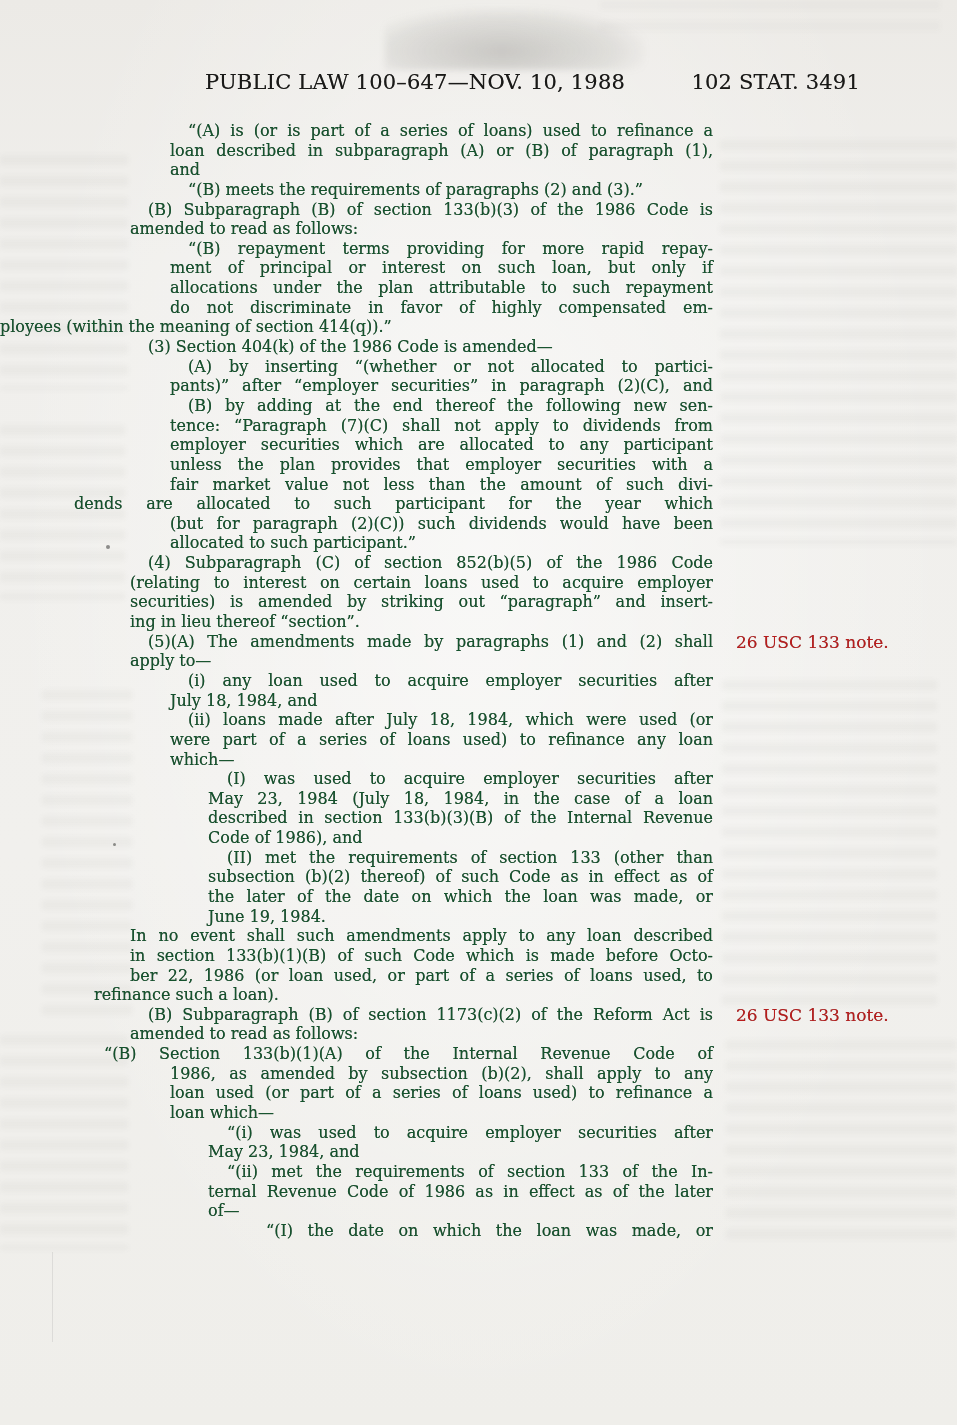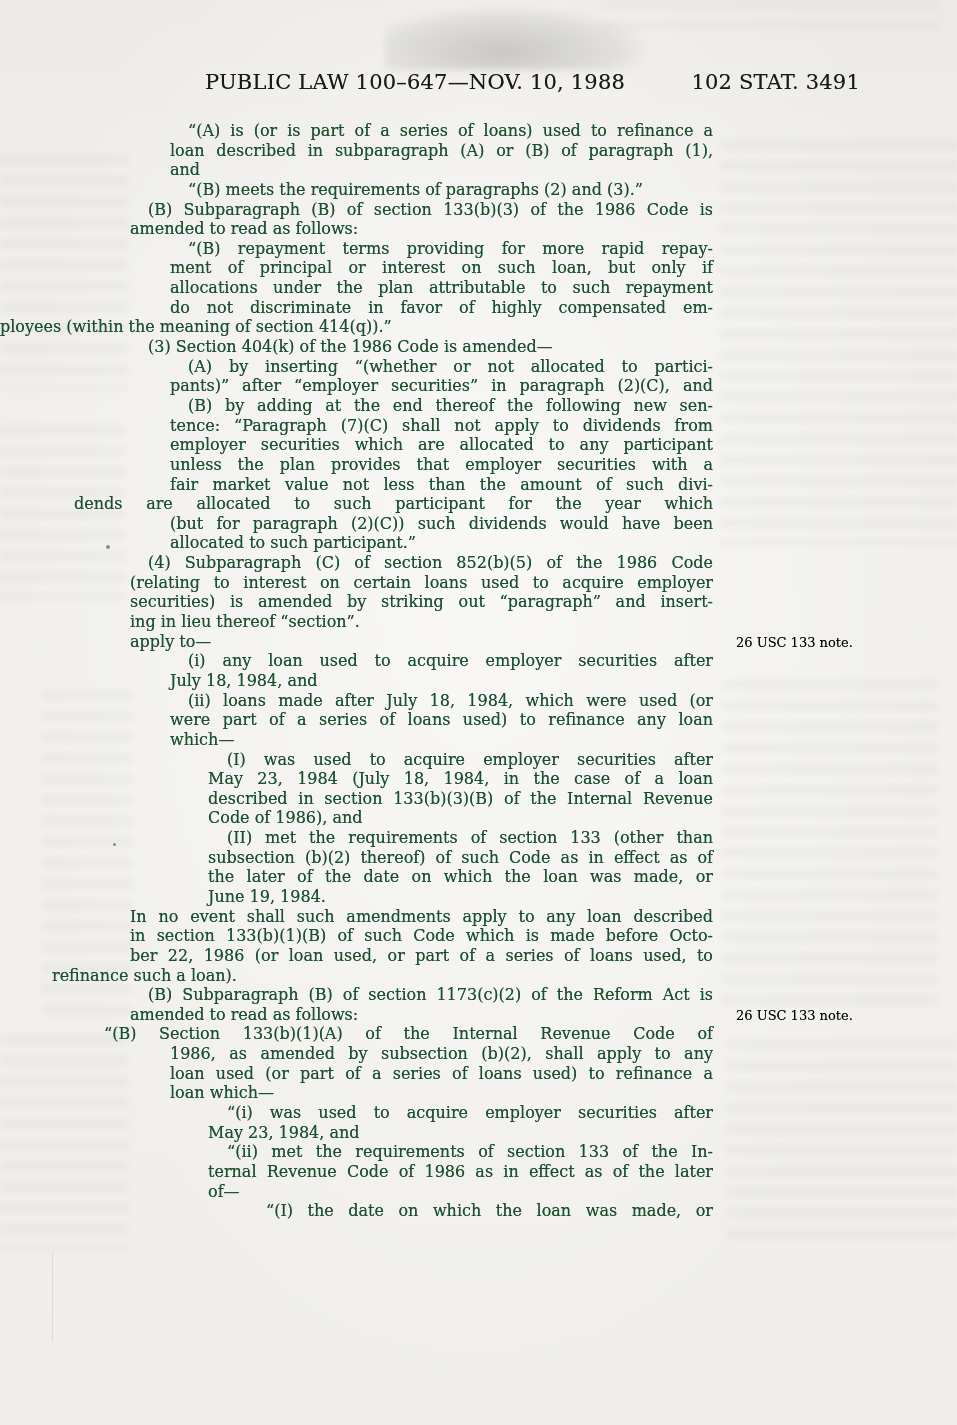--- a/index.html
+++ b/index.html
@@ -48,23 +48,23 @@
   .tline.just {
     text-align: justify;
     text-align-last: justify;
   }
 
   
   .margin-note {
     position: absolute;
     left: 736px;
     width: 170px;
-    font-size: 13px;
+    font-size: 17px;
     line-height: 19.65px;
-    color: #000000;
+    color: #b91c1c;
     text-shadow: 0 0 0.4px rgba(25,25,24,0.5);
     white-space: nowrap;
   }
 
   
   .ghost {
     position: absolute;
     pointer-events: none;
     background: repeating-linear-gradient(
       to bottom,
@@ -131,38 +131,39 @@
     <div class="tline just" style="margin-left: 170px;">employer securities which are allocated to any participant</div>
     <div class="tline just" style="margin-left: 170px;">unless the plan provides that employer securities with a</div>
     <div class="tline just" style="margin-left: 170px;">fair market value not less than the amount of such divi-</div>
     <div class="tline just" style="margin-left: 74px;">dends are allocated to such participant for the year which</div>
     <div class="tline just" style="margin-left: 170px;">(but for paragraph (2)(C)) such dividends would have been</div>
     <div class="tline" style="margin-left: 170px;">allocated to such participant.”</div>
     <div class="tline just" style="margin-left: 148px;">(4) Subparagraph (C) of section 852(b)(5) of the 1986 Code</div>
     <div class="tline just" style="margin-left: 130px;">(relating to interest on certain loans used to acquire employer</div>
     <div class="tline just" style="margin-left: 130px;">securities) is amended by striking out “paragraph” and insert-</div>
     <div class="tline" style="margin-left: 130px;">ing in lieu thereof “section”.</div>
+    <div class="tline just" style="margin-left: 148px;">(5)(A) The amendments made by paragraphs (1) and (2) shall</div>
     <div class="tline" style="margin-left: 130px;">apply to—</div>
     <div class="tline just" style="margin-left: 188px;">(i) any loan used to acquire employer securities after</div>
     <div class="tline" style="margin-left: 170px;">July 18, 1984, and</div>
     <div class="tline just" style="margin-left: 188px;">(ii) loans made after July 18, 1984, which were used (or</div>
     <div class="tline just" style="margin-left: 170px;">were part of a series of loans used) to refinance any loan</div>
     <div class="tline" style="margin-left: 170px;">which—</div>
     <div class="tline just" style="margin-left: 227px;">(I) was used to acquire employer securities after</div>
     <div class="tline just" style="margin-left: 208px;">May 23, 1984 (July 18, 1984, in the case of a loan</div>
     <div class="tline just" style="margin-left: 208px;">described in section 133(b)(3)(B) of the Internal Revenue</div>
     <div class="tline" style="margin-left: 208px;">Code of 1986), and</div>
     <div class="tline just" style="margin-left: 227px;">(II) met the requirements of section 133 (other than</div>
     <div class="tline just" style="margin-left: 208px;">subsection (b)(2) thereof) of such Code as in effect as of</div>
     <div class="tline just" style="margin-left: 208px;">the later of the date on which the loan was made, or</div>
     <div class="tline" style="margin-left: 208px;">June 19, 1984.</div>
     <div class="tline just" style="margin-left: 130px;">In no event shall such amendments apply to any loan described</div>
     <div class="tline just" style="margin-left: 130px;">in section 133(b)(1)(B) of such Code which is made before Octo-</div>
     <div class="tline just" style="margin-left: 130px;">ber 22, 1986 (or loan used, or part of a series of loans used, to</div>
-    <div class="tline" style="margin-left: 52px;">refinance such a loan).</div>
+    <div class="tline" style="margin-left: 94px;">refinance such a loan).</div>
     <div class="tline just" style="margin-left: 148px;">(B) Subparagraph (B) of section 1173(c)(2) of the Reform Act is</div>
     <div class="tline" style="margin-left: 130px;">amended to read as follows:</div>
     <div class="tline just" style="margin-left: 104px;">“(B) Section 133(b)(1)(A) of the Internal Revenue Code of</div>
     <div class="tline just" style="margin-left: 170px;">1986, as amended by subsection (b)(2), shall apply to any</div>
     <div class="tline just" style="margin-left: 170px;">loan used (or part of a series of loans used) to refinance a</div>
     <div class="tline" style="margin-left: 170px;">loan which—</div>
     <div class="tline just" style="margin-left: 227px;">“(i) was used to acquire employer securities after</div>
     <div class="tline" style="margin-left: 208px;">May 23, 1984, and</div>
     <div class="tline just" style="margin-left: 227px;">“(ii) met the requirements of section 133 of the In-</div>
     <div class="tline just" style="margin-left: 208px;">ternal Revenue Code of 1986 as in effect as of the later</div>

